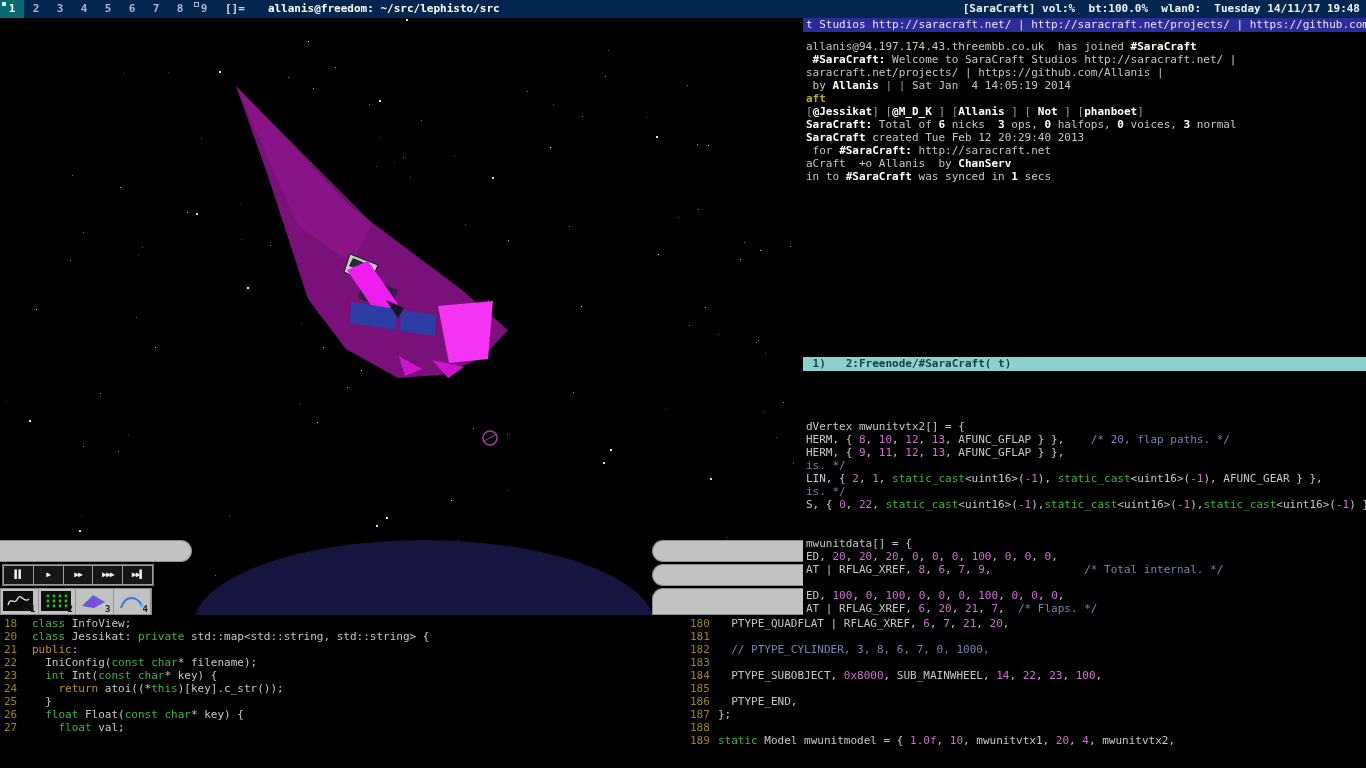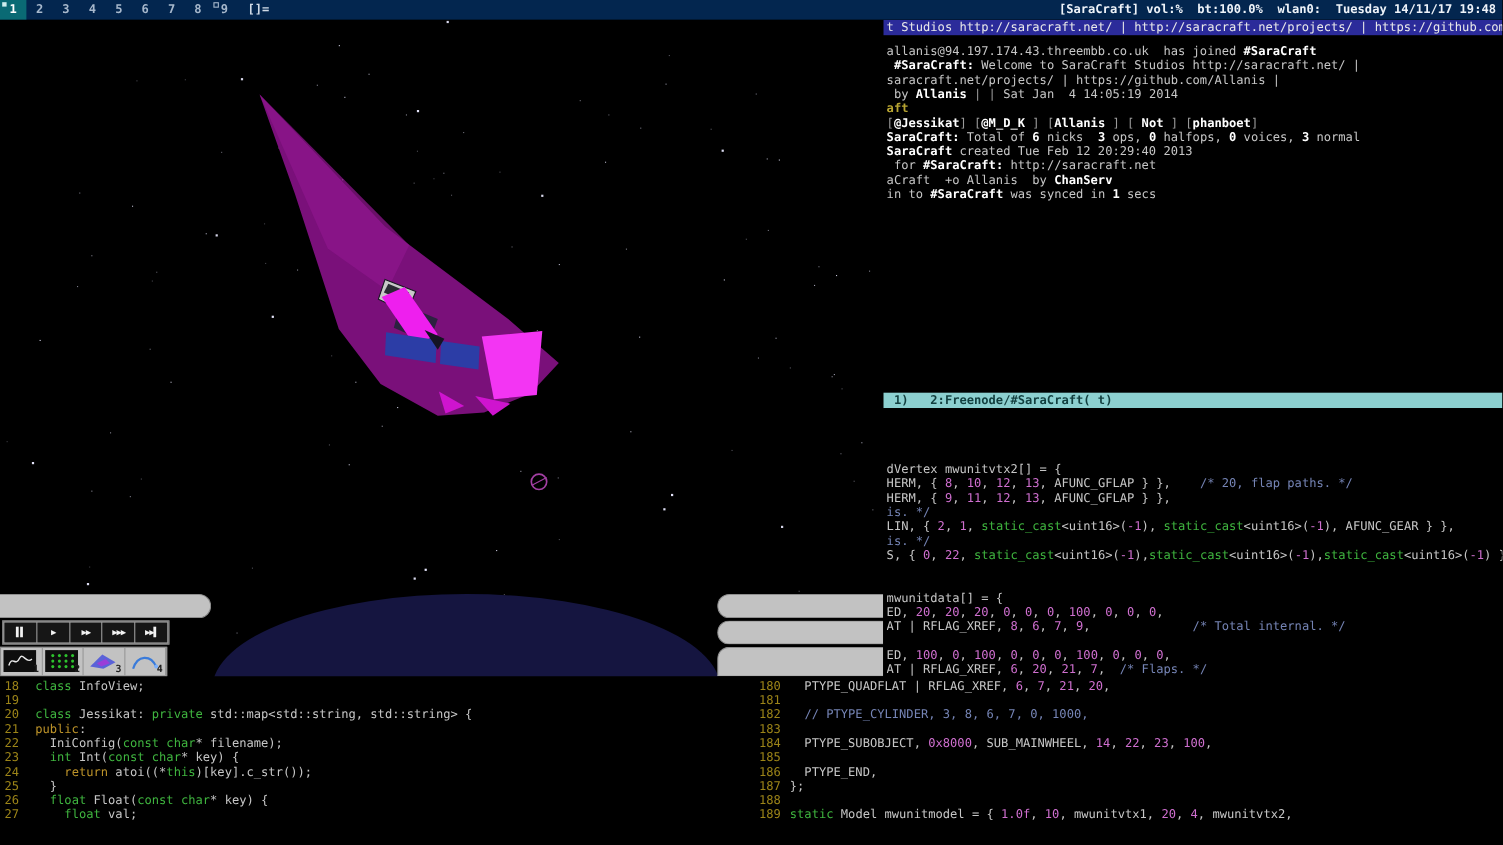--- a/index.html
+++ b/index.html
@@ -78,20 +78,21 @@
   <div class="tag sel"><span class="sq"></span><span>1</span></div>
   <div class="tag">2</div>
   <div class="tag">3</div>
   <div class="tag">4</div>
   <div class="tag">5</div>
   <div class="tag">6</div>
   <div class="tag">7</div>
   <div class="tag">8</div>
   <div class="tag"><span class="sq o"></span><span>9</span></div>
   <div class="layoutsym">[]=</div>
+  <div class="wintitle">allanis@freedom: ~/src/lephisto/src</div>
   <div class="barstatus">[SaraCraft] vol:%  bt:100.0%  wlan0:  Tuesday 14/11/17 19:48</div>
 </div>
 
 <div id="game">
   <div id="stars">
       <div class="star" style="left: 29px; top: 402px; opacity: 0.96; width: 2px; height: 2px;"></div>
       <div class="star" style="left: 658px; top: 236px; opacity: 0.83;"></div>
       <div class="star" style="left: 665px; top: 391px; opacity: 0.34;"></div>
       <div class="star" style="left: 394px; top: 144px; opacity: 0.28;"></div>
       <div class="star" style="left: 379px; top: 82px; opacity: 0.97; width: 2px; height: 2px;"></div>
@@ -339,21 +340,20 @@
   <div class="vstatus">
     
     
     
   </div>
 </div>
 
 <div id="vimleft" class="vim">
   <div class="code">
       <div class="ln"><span class="num">18</span><span class="t">class</span><span> InfoView;</span></div>
-      <div class="ln"><span class="num">19</span>&nbsp;</div>
       <div class="ln"><span class="num">20</span><span class="t">class</span><span> Jessikat: </span><span class="t">private</span><span> std::map&lt;std::string, std::string&gt; {</span></div>
       <div class="ln"><span class="num">21</span><span class="s">public</span><span>:</span></div>
       <div class="ln"><span class="num">22</span><span>  IniConfig(</span><span class="t">const char</span><span>* filename);</span></div>
       <div class="ln"><span class="num">23</span><span>  </span><span class="t">int</span><span> Int(</span><span class="t">const char</span><span>* key) {</span></div>
       <div class="ln"><span class="num">24</span><span>    </span><span class="s">return</span><span> atoi((*</span><span class="t">this</span><span>)[key].c_str());</span></div>
       <div class="ln"><span class="num">25</span><span>  }</span></div>
       <div class="ln"><span class="num">26</span><span>  </span><span class="t">float</span><span> Float(</span><span class="t">const char</span><span>* key) {</span></div>
       <div class="ln"><span class="num">27</span><span>    </span><span class="t">float</span><span> val;</span></div>
     </div>
   <div class="vstatus">

